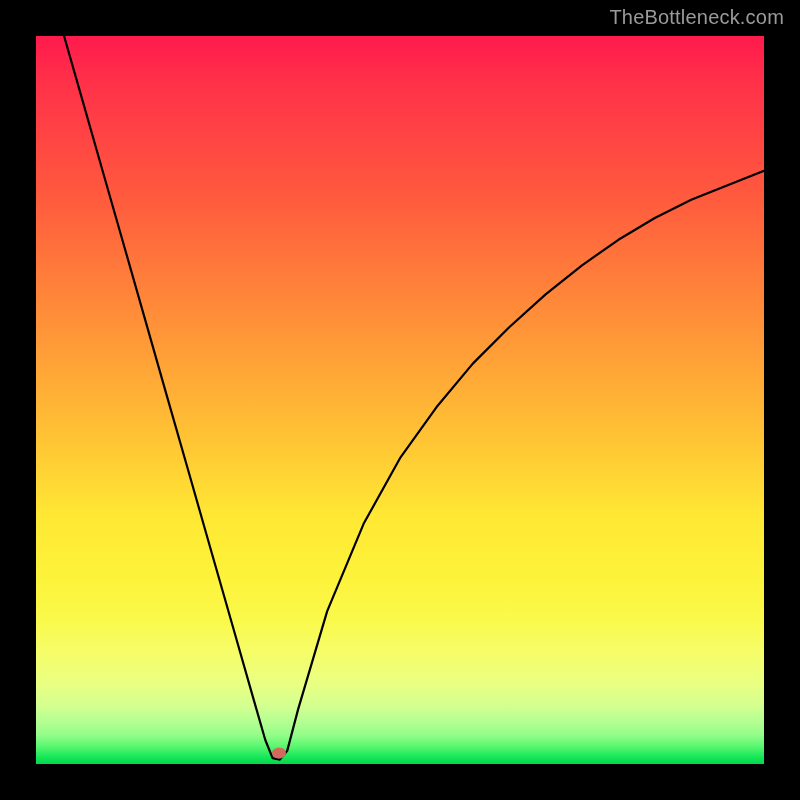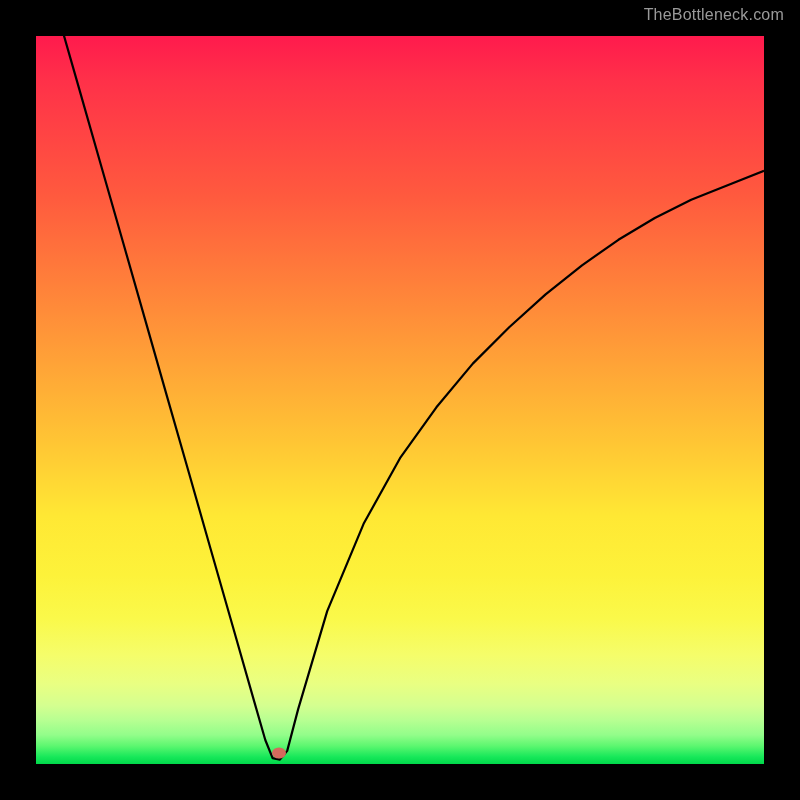--- a/index.html
+++ b/index.html
@@ -68,21 +68,21 @@
     border-radius: 50%;
     background: #d46a5d;
     transform: translate(-50%, -50%);
     
   }
   .attribution {
     position: absolute;
     top: 6px;
     right: 16px;
     color: #9a9a9a;
-    font-size: 16px;
+    font-size: 20px;
     font-weight: 500;
     letter-spacing: 0.2px;
     user-select: none;
   }
 </style>
 </head>
 <body>
 
 <div class="stage">
 

